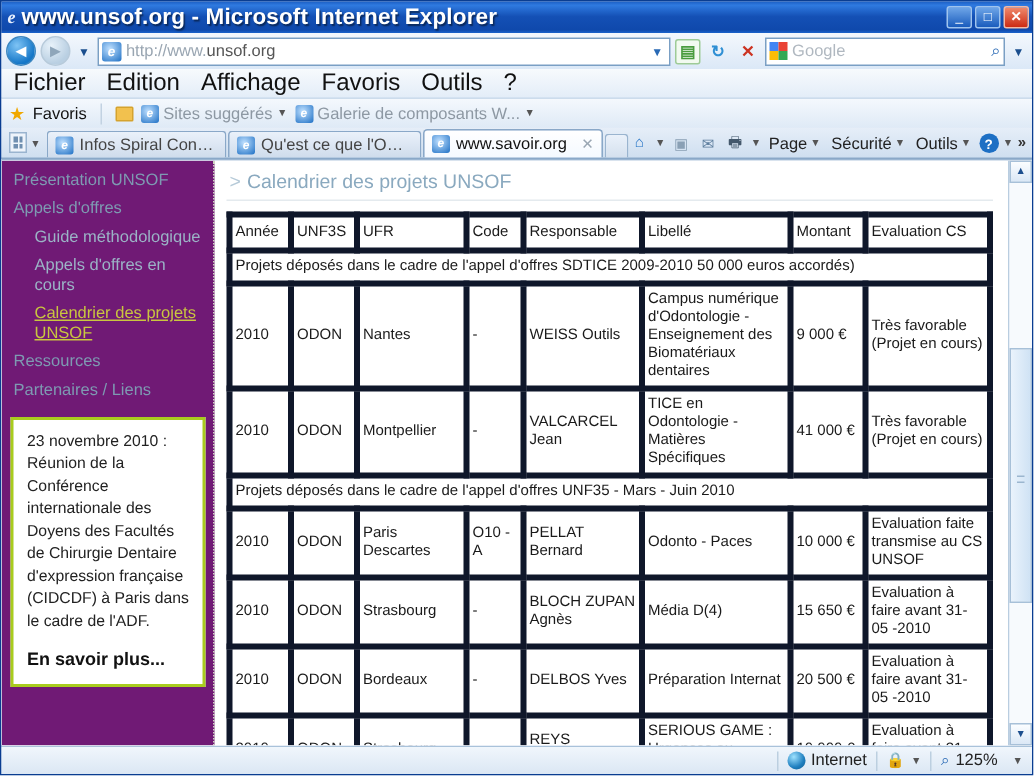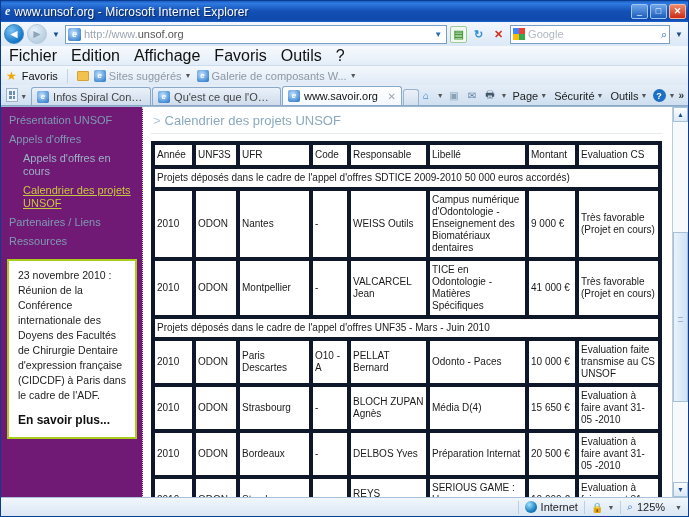--- a/index.html
+++ b/index.html
@@ -26,21 +26,21 @@
     padding: 0 2px 0 4px;
     color: #ffffff;
     flex: 0 0 auto;
   }
   .titlebar .ie-glyph {
     font-style: italic; font-weight: bold; font-size: 12px;
     color: #e8f0ff; margin-right: 4px;
     font-family: "Liberation Serif", serif;
   }
   .titlebar .title-text {
-    font-size: 12px; font-weight: normal; letter-spacing: .1px;
+    font-size: 15px; font-weight: bold; letter-spacing: .1px;
     text-shadow: 1px 1px 1px rgba(0,0,0,.5);
     white-space: nowrap;
   }
   .titlebar .spacer { flex: 1; }
   .win-btns { display: flex; gap: 2px; align-items: center; }
   .win-btn {
     width: 17px; height: 15px;
     border: 1px solid #9fc4ee;
     border-radius: 2px;
     background: linear-gradient(to bottom,#6fa6e8,#1a5cbd);
@@ -427,24 +427,25 @@
       <span class="chevrons">»</span>
     </div>
   </div>
 
   <div class="viewport">
     <div class="page">
 
       <div class="sidebar">
         <a class="nav-link" href="#">Présentation UNSOF</a>
         <a class="nav-link" href="#">Appels d'offres</a>
+        <a class="nav-link sub" href="#">Guide méthodologique</a>
         <a class="nav-link sub" href="#">Appels d'offres en cours</a>
         <a class="nav-link sub active" href="#">Calendrier des projets UNSOF</a>
+        <a class="nav-link" href="#">Ressources</a>
         <a class="nav-link" href="#">Partenaires / Liens</a>
-        <a class="nav-link" href="#">Ressources</a>
 
         <div class="event-box">
           <div class="event-body">
             <span>23 novembre 2010 : Réunion de la Conférence internationale des Doyens des Facultés de Chirurgie Dentaire d'expression française (CIDCDF) à Paris dans le cadre de l'ADF.</span>
             <a class="event-more" href="#">En savoir plus...</a>
           </div>
         </div>
       </div>
 
       <div class="content">

